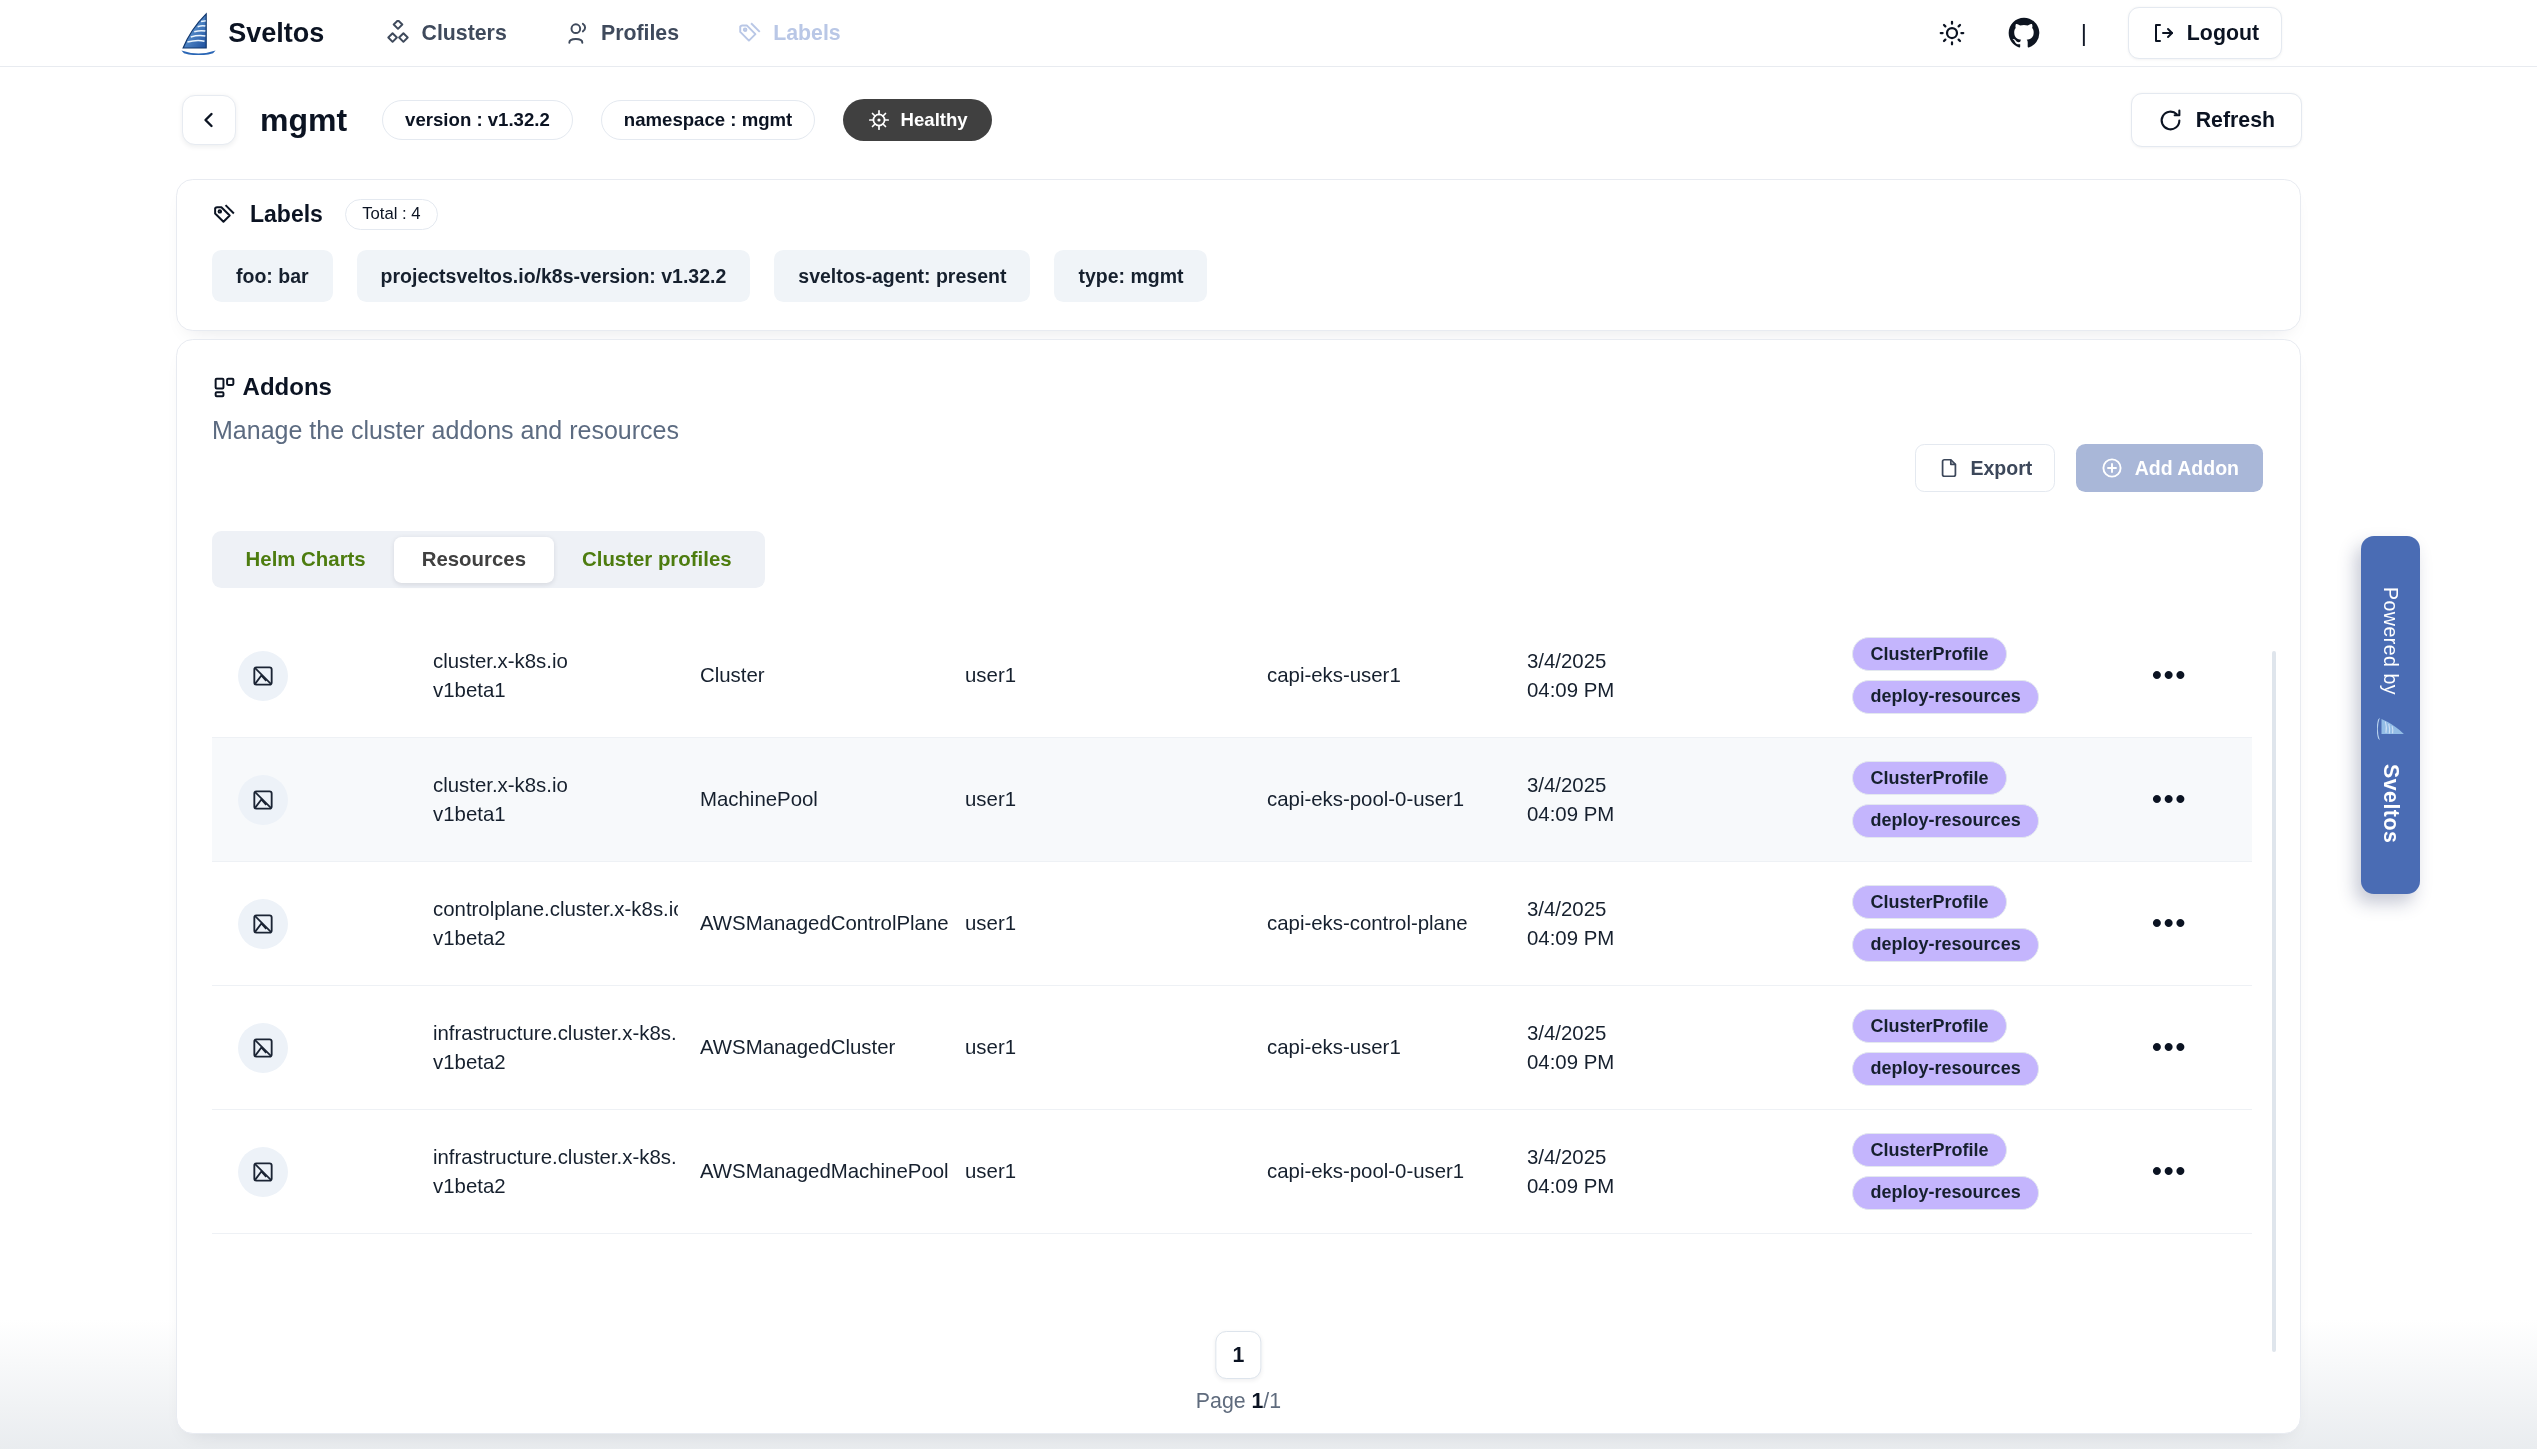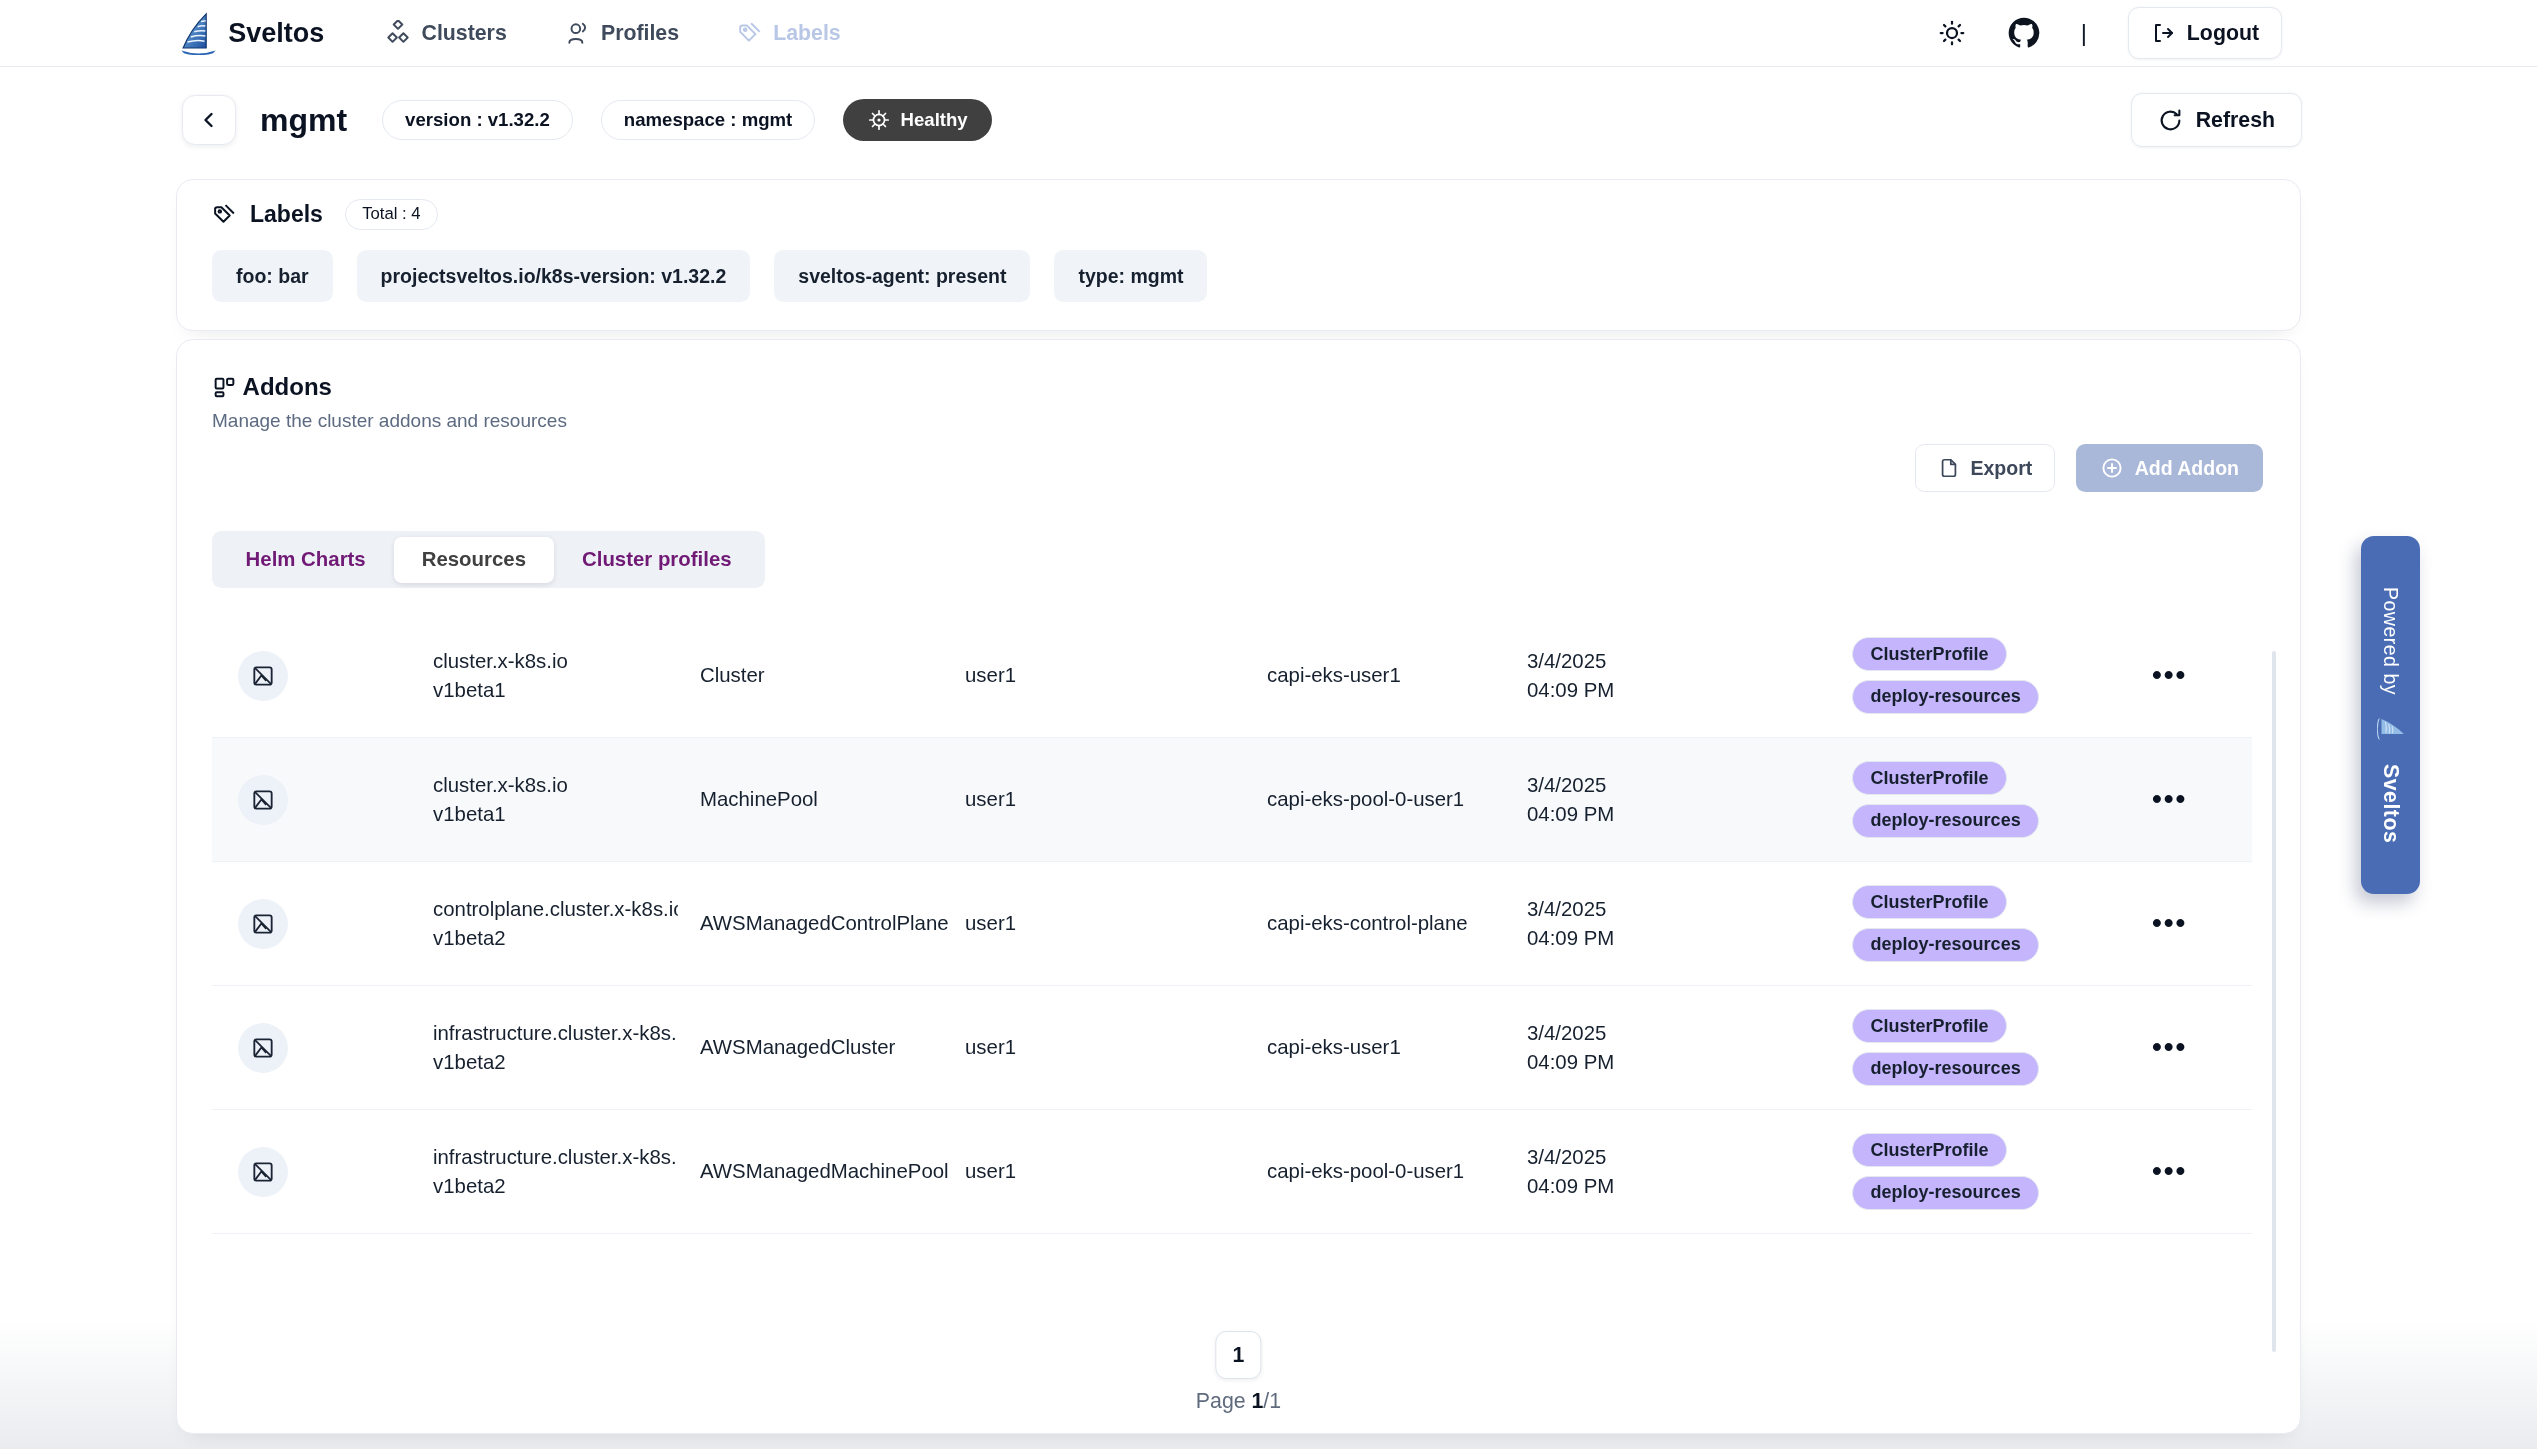--- a/index.html
+++ b/index.html
@@ -49,30 +49,30 @@
   .labels-head{display:flex;align-items:center;gap:13px;}
   .labels-title{font-size:23px;font-weight:700;color:#0b1322;}
   .total-badge{border:1.9px solid #e4e9f0;border-radius:927px;padding:4.6px 16px;font-size:16.7px;font-weight:400;color:#0b1322;margin-left:9.3px;}
   .chips{display:flex;align-items:center;gap:24px;margin-top:20.4px;}
   .chip{background:#f0f4f8;border-radius:9.3px;height:52px;display:flex;align-items:center;padding:0 24px;
     font-size:19.5px;font-weight:700;color:#16202e;cursor:default;}
 
   .addons-card{top:339px;height:1095px;}
   .addons-head{position:absolute;top:33px;left:35px;}
   .addons-title{display:flex;align-items:center;gap:5.6px;font-size:24px;font-weight:700;color:#0b1322;}
-  .addons-sub{font-size:19px;color:#5c6b81;margin-top:9px;}
+  .addons-sub{font-size:25px;color:#5c6b81;margin-top:15px;}
   .addons-actions{position:absolute;top:104px;right:37px;display:flex;align-items:center;gap:20.4px;}
   .export-btn{display:flex;align-items:center;gap:11px;background:#fff;border:1.9px solid #e4e9f0;border-radius:9.3px;
     height:48px;padding:0 22px;font-size:19.5px;font-weight:600;color:#3c475a;cursor:pointer;}
   .add-addon-btn{display:flex;align-items:center;gap:11px;background:#a9b7d8;border:none;border-radius:9.3px;
     height:48px;padding:0 24px;font-size:19.5px;font-weight:700;color:#fff;cursor:not-allowed;}
 
   .tabs{position:absolute;top:191px;left:35px;display:inline-flex;align-items:center;background:#eef1f6;
     border-radius:9.3px;padding:5.6px;}
-  .tab{height:46px;display:flex;align-items:center;padding:0 28px;font-size:20.4px;font-weight:600;color:#701a75;
+  .tab{height:46px;display:flex;align-items:center;padding:0 28px;font-size:20.4px;font-weight:600;color:#4d7c0f;
     border-radius:7.4px;cursor:pointer;white-space:nowrap;}
   .tab.active{background:#fff;color:#404040;box-shadow:0 1.9px 5.6px rgba(15,23,42,.10);}
 
   
   .table{position:absolute;top:274px;left:35px;right:48px;}
   .thead,.trow{display:grid;grid-template-columns:221px 267px 265px 302px 260px 325px 278px 1fr;align-items:center;}
   .thead{height:67px;font-size:19.5px;color:#5f6b7d;border-bottom:1.9px solid #e4e9f0;}
   .thead .cell{padding-right:22px;white-space:nowrap;overflow:hidden;}
   .trow{min-height:124px;border-bottom:1.9px solid #eef1f5;font-size:20.4px;color:#16202e;}
   .trow.hl{background:#f7f9fb;}

